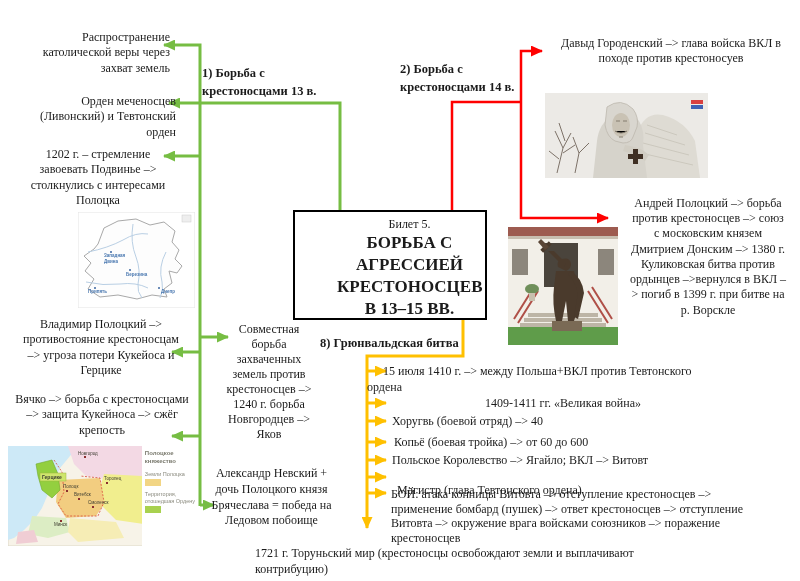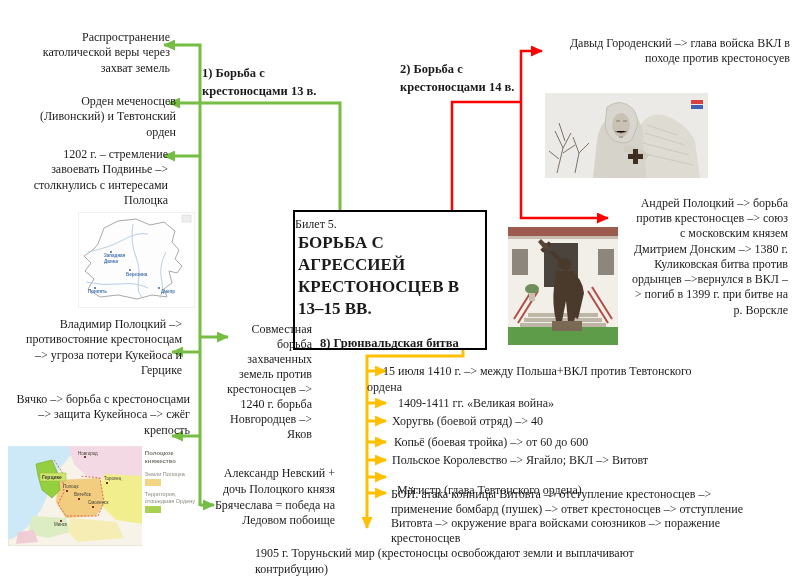--- a/index.html
+++ b/index.html
@@ -2,27 +2,27 @@
 <html><head>
 <meta charset="utf-8">
 <style>
   html,body{margin:0;padding:0;background:#ffffff;}
   #canvas{
     position:relative;width:800px;height:581px;background:#ffffff;overflow:hidden;
     font-family:"Liberation Serif","DejaVu Serif",serif;color:#1b1b1b;
   }
   .abs{position:absolute;}
   .txt{font-size:12px;line-height:1.28;z-index:3;text-align:right;}
-  .ctr{text-align:right;}
+  .ctr{text-align:center;}
   .blabel{font-size:12.5px;font-weight:bold;line-height:1.45;z-index:3;}
   #connectors{position:absolute;left:0;top:0;z-index:1;}
   
   .topic-box{
-    left:293px;top:210px;width:194px;height:140px;border:2px solid #000;background:#fff;
-    box-sizing:border-box;z-index:2;padding-top:5px;
+    left:293px;top:210px;width:194px;height:110px;border:2px solid #000;background:#fff;
+    box-sizing:border-box;z-index:2;text-align:center;padding-top:5px;padding-left:39px;
   }
   .topic-pre{font-size:12px;line-height:1.25;}
   .topic-title{font-size:17px;font-weight:bold;line-height:1.3;padding:0 3px;}
   
   .g-item{font-size:12px;line-height:1.3;z-index:3;}
   .hang{text-indent:16px;}
   .boj{line-height:1.22;}
   
   .map2-wrap{left:8px;top:446px;width:188px;height:100px;background:#fff;display:flex;z-index:3;}
   .legend{width:52px;padding:4px 0 0 3px;font-family:"Liberation Sans","DejaVu Sans",sans-serif;}
@@ -92,27 +92,27 @@
   <div class="abs txt ctr" style="left:28px;top:147px;width:140px;">1202 г. – стремление завоевать Подвинье –&gt; столкнулись с интересами Полоцка</div>
   <div class="abs txt ctr" style="left:20px;top:317px;width:162px;">Владимир Полоцкий –&gt; противостояние крестоносцам –&gt; угроза потери Кукейоса и Герцике</div>
   <div class="abs txt ctr" style="left:14px;top:392px;width:176px;">Вячко –&gt; борьба с крестоносцами –&gt; защита Кукейноса –&gt; сжёг крепость</div>
   <div class="abs txt ctr" style="left:226px;top:322px;width:86px;line-height:1.25;">Совместная борьба захваченных земель против крестоносцев –&gt; 1240 г. борьба Новгородцев –&gt; Яков</div>
   <div class="abs txt ctr" style="left:208px;top:466px;width:127px;line-height:1.32;">Александр Невский + дочь Полоцкого князя Брячеслава = победа на Ледовом побоище</div>
 
   <div class="abs txt ctr" style="left:552px;top:36px;width:238px;">Давыд Городенский –&gt; глава войска ВКЛ в походе против крестоносуев</div>
   <div class="abs txt ctr" style="left:628px;top:196px;width:160px;line-height:1.27;">Андрей Полоцкий –&gt; борьба против крестоносцев –&gt; союз с московским князем Дмитрием Донским –&gt; 1380 г. Куликовская битва против ордынцев –&gt;вернулся в ВКЛ –&gt; погиб в 1399 г. при битве на р. Ворскле</div>
 
   <div class="abs g-item hang" style="left:367px;top:364px;width:362px;">15 июля 1410 г. –&gt; между Польша+ВКЛ против Тевтонского ордена</div>
-  <div class="abs g-item" style="left:398px;top:396px;width:330px;">1409-1411 гг. «Великая война»</div>
+  <div class="abs g-item" style="left:398px;top:396px;width:330px;text-align:center;">1409-1411 гг. «Великая война»</div>
   <div class="abs g-item" style="left:392px;top:414px;width:330px;">Хоругвь (боевой отряд) –&gt; 40</div>
   <div class="abs g-item" style="left:394px;top:435px;width:330px;">Копьё (боевая тройка) –&gt; от 60 до 600</div>
   <div class="abs g-item" style="left:392px;top:453px;width:340px;">Польское Королевство –&gt; Ягайло; ВКЛ –&gt; Витовт</div>
   <div class="abs g-item" style="left:397px;top:470px;width:330px;margin-top:13px;">Магистр (глава Тевтонского ордена)</div>
   <div class="abs g-item boj" style="left:391px;top:487px;width:372px;">БОЙ: атака конницы Витовта –&gt; отступление крестоносцев –&gt; применение бомбард (пушек) –&gt; ответ крестоносцев –&gt; отступление Витовта –&gt; окружение врага войсками союзников –&gt; поражение крестоносцев</div>
-  <div class="abs g-item" style="left:255px;top:546px;width:380px;">1905 г. Торуньский мир (крестоносцы освобождают земли и выплачивают контрибуцию)</div>
+  <div class="abs g-item" style="left:255px;top:546px;width:380px;">1721 г. Торуньский мир (крестоносцы освобождают земли и выплачивают контрибуцию)</div>
 
   <div class="abs" style="left:78px;top:212px;z-index:3;">
     <svg width="117" height="96">
       <rect x="0" y="0" width="117" height="96" fill="#ffffff" stroke="#e3e3e3" stroke-width="1"></rect>
       <rect x="104" y="3" width="9" height="7" fill="#eeeeee" stroke="#cccccc" stroke-width="0.5"></rect>
       <path d="M20,32 L26,16 L40,9 L58,7 L72,13 L86,10 L97,19 L94,30 L101,38 L97,47 L104,54 L99,61 L91,59 L94,71 L86,77 L89,85 L74,83 L59,87 L40,83 L22,85 L10,77 L16,67 L7,59 L13,51 L6,44 L16,37 Z" fill="#fdfdfd" stroke="#a9a9a9" stroke-width="1"></path>
       <path d="M10,40 Q30,36 45,28 Q58,20 70,22" fill="none" stroke="#b9cfe4" stroke-width="1"></path>
       <path d="M55,12 Q52,30 58,45 Q63,58 60,72 Q59,80 64,86" fill="none" stroke="#b9cfe4" stroke-width="1"></path>
       <path d="M8,70 Q25,74 42,72 Q58,70 70,76" fill="none" stroke="#b9cfe4" stroke-width="1"></path>
       <path d="M88,40 Q80,55 84,70 Q86,78 82,86" fill="none" stroke="#b9cfe4" stroke-width="1"></path>

